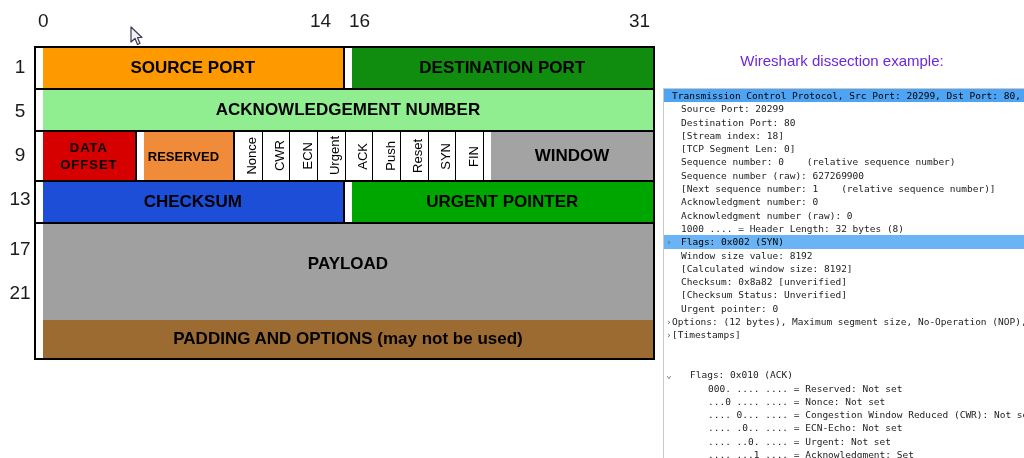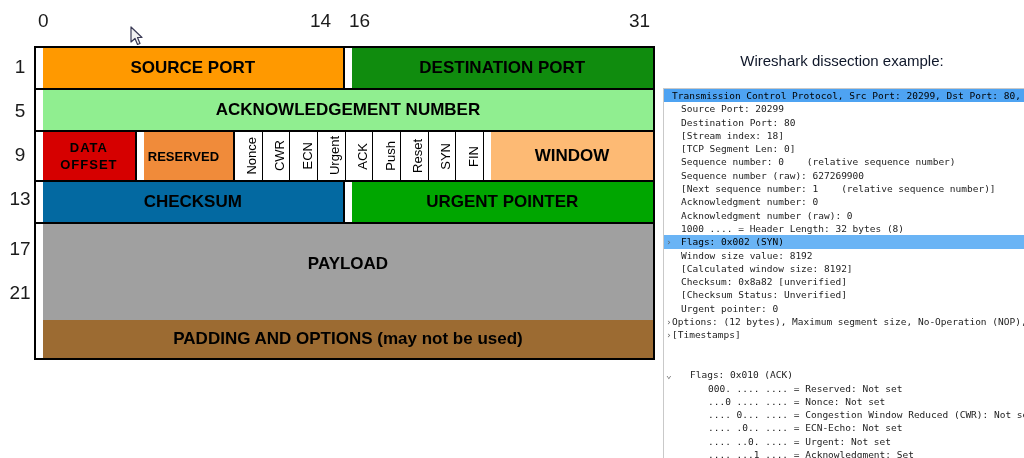--- a/index.html
+++ b/index.html
@@ -120,21 +120,21 @@
   #wireshark-side {
     position: absolute;
     left: 660px; top: 0;
     width: 364px; height: 458px;
   }
   #ws-caption {
     position: absolute;
     top: 52px; left: 0; width: 364px;
     text-align: center;
     font-size: 15px;
-    color: #0f172a;
+    color: #6d28d9;
   }
   #ws-panel {
     position: absolute;
     left: 3px; top: 88px;
     width: 361px;
     height: 370px;
     background: #ffffff;
     border-left: 1px solid #c9c9c9;
     border-top: 1px solid #c9c9c9;
     font-family: "DejaVu Sans Mono", monospace;
@@ -228,25 +228,25 @@
         <div class="cell c-flag">
           <span class="vtext">Reset</span>
           </div>
         <div class="cell c-flag">
           <span class="vtext">SYN</span>
           </div>
         <div class="cell c-flag">
           <span class="vtext">FIN</span>
           </div>
 
-        <div class="cell c-window" style="background:#fdba74">WINDOW</div>
+        <div class="cell c-window" style="background:#a3a3a3">WINDOW</div>
       </div>
 
       <div class="band h-row">
-        <div class="cell half-l" style="background:#0369a1">CHECKSUM</div>
+        <div class="cell half-l" style="background:#1d4ed8">CHECKSUM</div>
         <div class="cell half-r" style="background:#00A600">URGENT POINTER</div>
       </div>
 
       <div class="band h-payload" style="border-bottom:none">
         <div class="cell full" style="background:#A0A0A0; align-items:flex-start; padding-top:30px">PAYLOAD</div>
       </div>
 
       <div class="band h-pad">
         <div class="cell full" style="background:#9C6B32">PADDING AND OPTIONS (may not be used)</div>
       </div>

